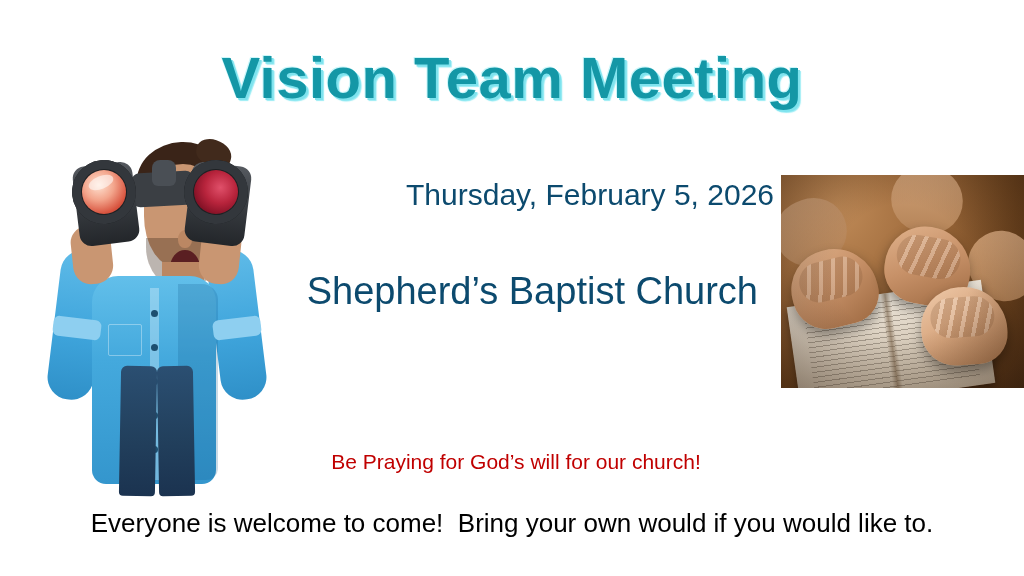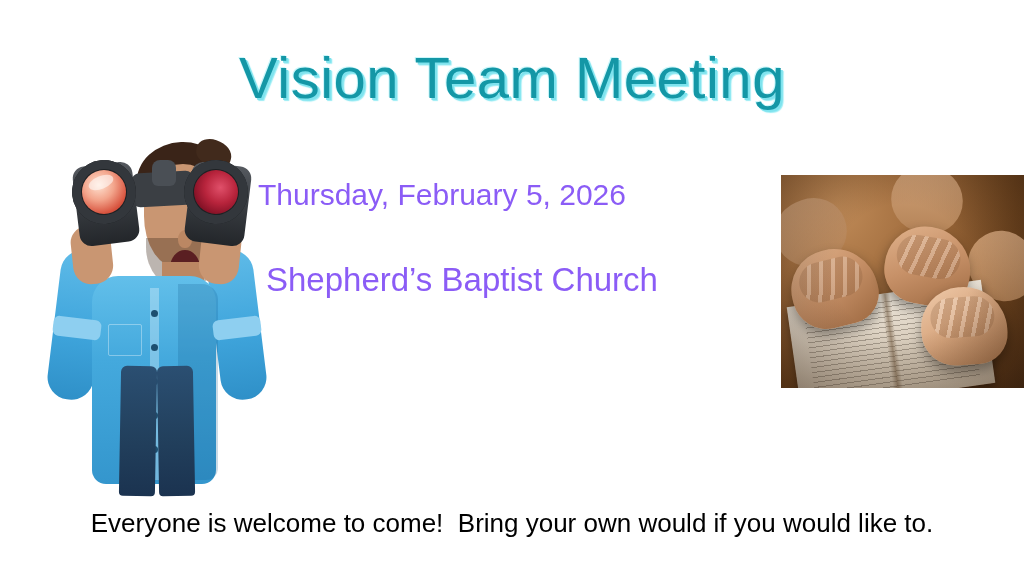--- a/index.html
+++ b/index.html
@@ -18,59 +18,59 @@
 
   
   #title {
     position: absolute;
     top: 44px;
     left: 0;
     width: 1024px;
     text-align: center;
     font-family: "Liberation Sans", sans-serif;
     font-size: 58px;
-    font-weight: normal;
+    font-weight: bold;
     letter-spacing: 0.5px;
     color: #1497a6;
     text-shadow:
        2px 2px 0 #7fe3ee,
        3px 3px 1px rgba(120,230,240,0.75),
       -1px -1px 0 rgba(160,240,248,0.55);
     white-space: nowrap;
   }
 
   
   #body-block {
     position: absolute;
     left: 258px;
     top: 178px;
     width: 516px;
-    text-align: left;
-    color: #8b5cf6;
+    text-align: right;
+    color: #0c4a6e;
     font-size: 30px;
     line-height: 1.12;
   }
   .date-line {
     font-size: 30px;
     margin: 0 0 0 0;
   }
   .spacer-line {
     height: 42px;
   }
   .time-line {
     font-size: 30px;
     margin: 0;
   }
   .at-line {
     font-size: 30px;
     margin: 0;
   }
   .place-line {
-    font-size: 33px;
-    margin: 8px;
+    font-size: 38px;
+    margin: 16px;
   }
 
   
   #pray-line {
     position: absolute;
     left: 258px;
     top: 450px;
     width: 516px;
     text-align: center;
     color: #c00000;
@@ -420,16 +420,17 @@
     </div>
     <div class="pp-vignette"></div>
   </div>
 
   <div id="body-block">
     <div class="date-line">Thursday, February 5, 2026</div>
     <div class="spacer-line"></div>
     <div class="place-line">Shepherd’s Baptist Church</div>
   </div>
 
+  <div id="pray-line">Be Praying for God’s will for our church!</div>
 
   <div id="welcome-line">Everyone is welcome to come!  Bring your own would if you would like to.</div>
 
 </div>
 
 </body></html>

